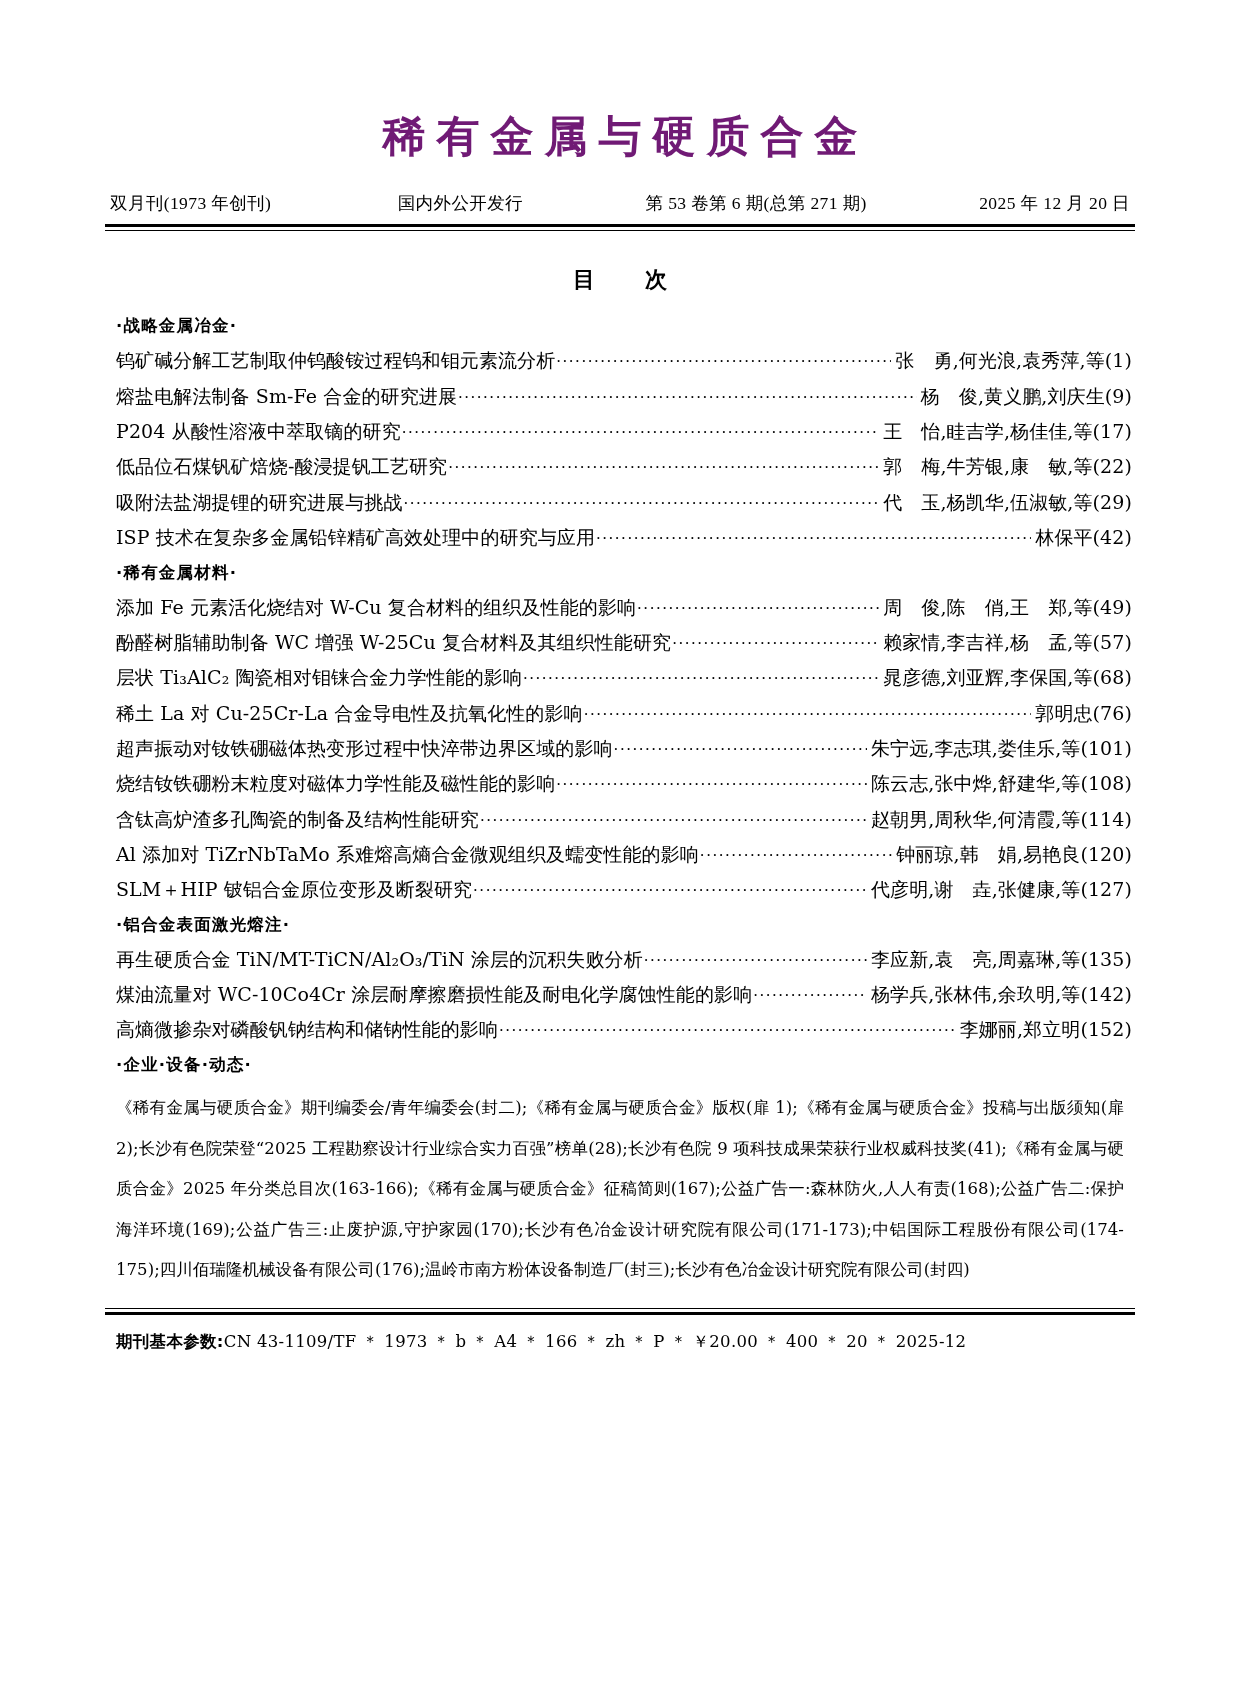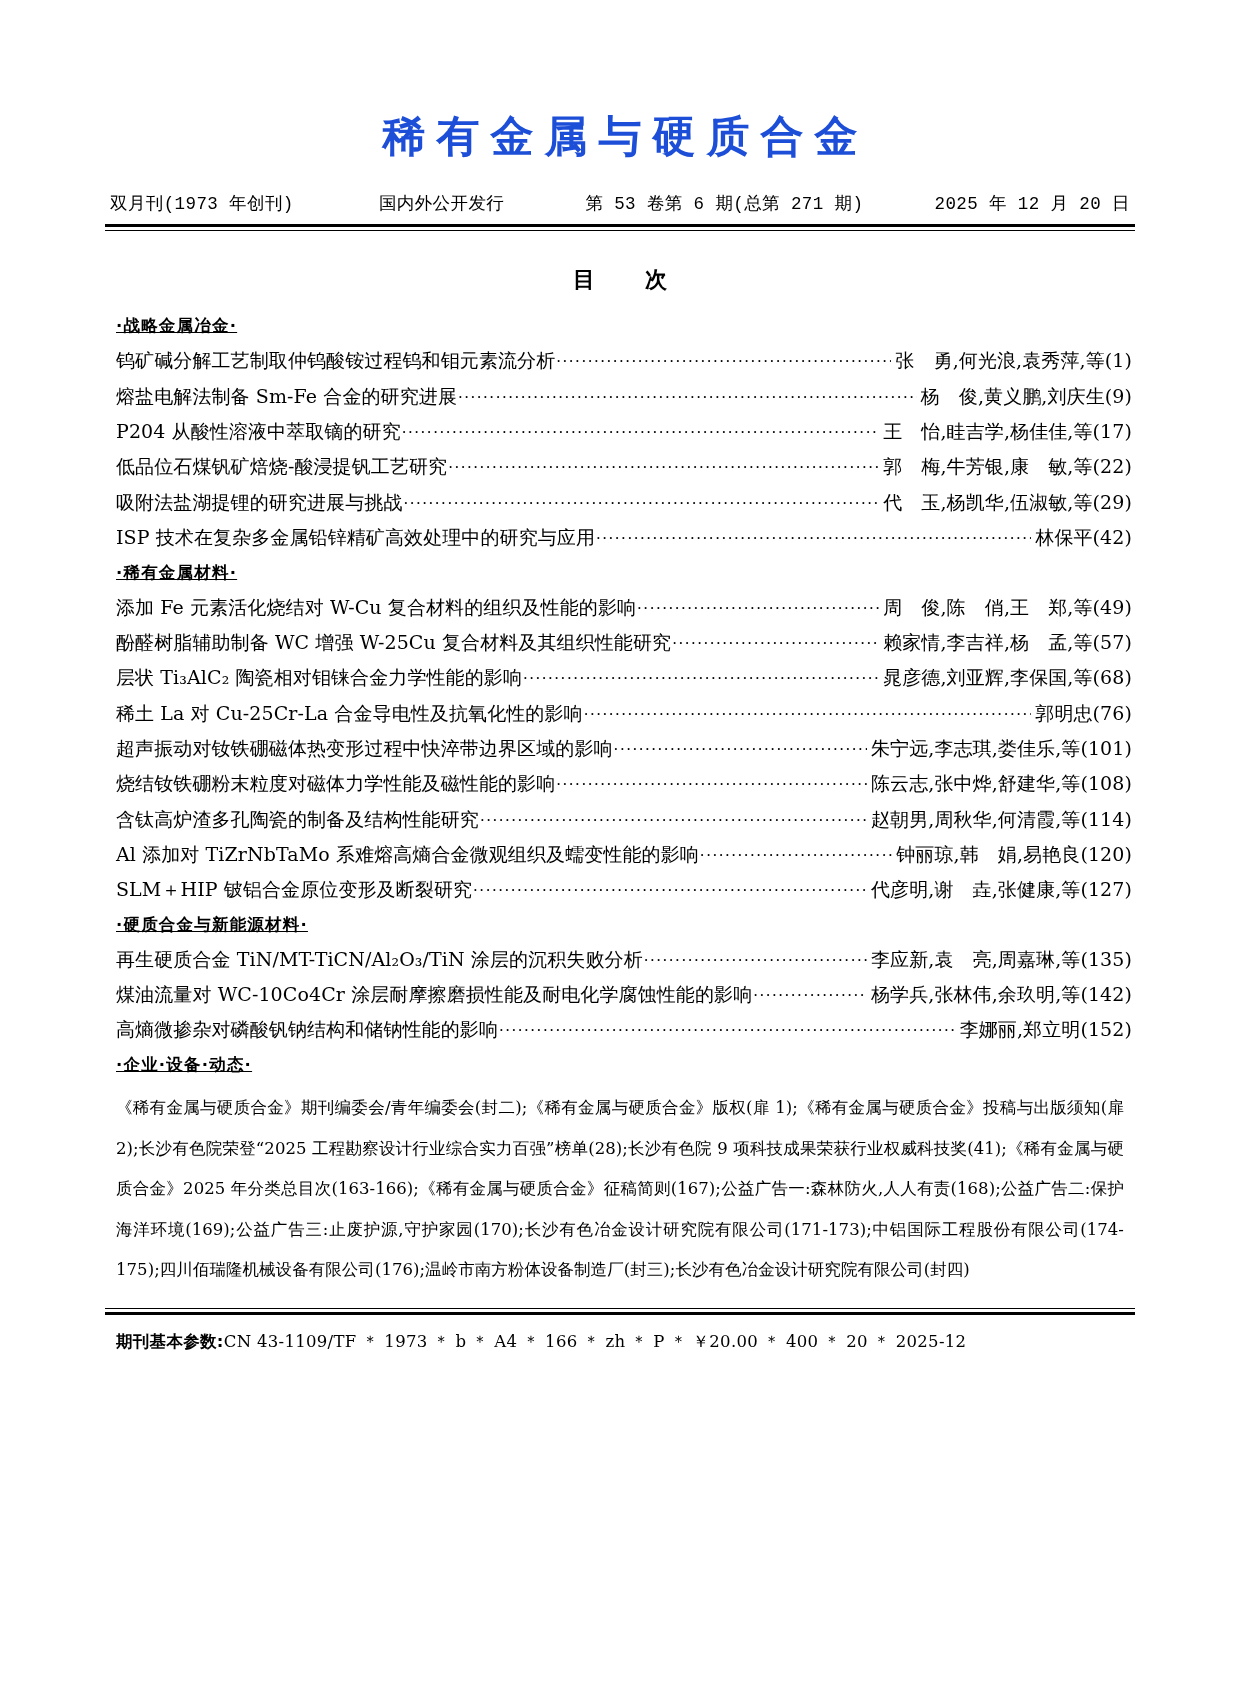--- a/index.html
+++ b/index.html
@@ -29,29 +29,29 @@
     padding-top: 112px;
   }
   .journal-title {
     text-align: center;
     font-family: "DejaVu Sans", "Liberation Sans", sans-serif;
     font-weight: bold;
     font-size: 43px;
     letter-spacing: 11px;
     text-indent: 11px;
     line-height: 1.15;
-    color: #1d4ed8;
+    color: #701a75;
   }
   .issue-line {
     display: flex;
     justify-content: space-between;
     align-items: baseline;
     margin: 30px 110px 0 110px;
     font-size: 17.5px;
-    font-family: Liberation Mono, monospace;
+    font-family: Liberation Serif, serif;
     letter-spacing: 0.4px;
   }
   .issue-line > span { white-space: nowrap; }
   .issue-line .i1 { margin-left: 0; }
   .issue-line .i2 { margin-left: 32px; }
   .issue-line .i3 { margin-left: 28px; }
   .issue-line .i4 { margin-left: 18px; text-align: right; }
 
   .rule-top {
     margin: 9px 105px 0 105px;
@@ -75,21 +75,20 @@
   
   .toc {
     margin: 0 108px 0 116px;
   }
   .section-head {
     font-family: "DejaVu Sans", "Liberation Sans", sans-serif;
     font-weight: bold;
     font-size: 16.5px;
     letter-spacing: 1.2px;
     margin: 13px 0 12px 0;
-    text-decoration: underline;
   }
   .entry {
     display: flex;
     align-items: baseline;
     font-size: 19px;
     line-height: 1.2;
     margin: 0 0 12.5px 0;
     white-space: nowrap;
     letter-spacing: 0.1px;
   }
@@ -238,21 +237,21 @@
       <span class="etitle">Al 添加对 TiZrNbTaMo 系难熔高熵合金微观组织及蠕变性能的影响</span>
       <span class="dots"></span>
       <span class="eauthors">钟丽琼,韩　娟,易艳良(120)</span>
     </div>
     <div class="entry">
       <span class="etitle">SLM＋HIP 铍铝合金原位变形及断裂研究</span>
       <span class="dots"></span>
       <span class="eauthors">代彦明,谢　垚,张健康,等(127)</span>
     </div>
 
-    <div class="section-head">·硬质合金与新能源材料·</div>
+    <div class="section-head">·铝合金表面激光熔注·</div>
 
     <div class="entry">
       <span class="etitle">再生硬质合金 TiN/MT-TiCN/Al₂O₃/TiN 涂层的沉积失败分析</span>
       <span class="dots"></span>
       <span class="eauthors">李应新,袁　亮,周嘉琳,等(135)</span>
     </div>
     <div class="entry">
       <span class="etitle">煤油流量对 WC-10Co4Cr 涂层耐摩擦磨损性能及耐电化学腐蚀性能的影响</span>
       <span class="dots"></span>
       <span class="eauthors">杨学兵,张林伟,余玖明,等(142)</span>

